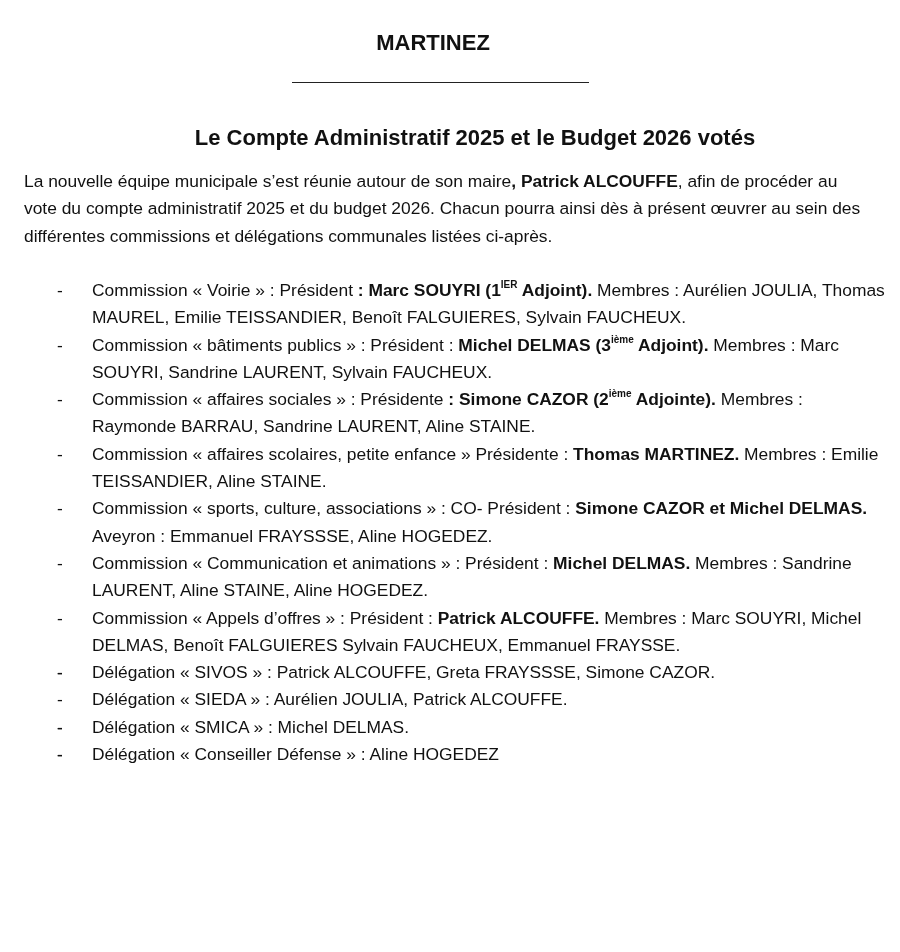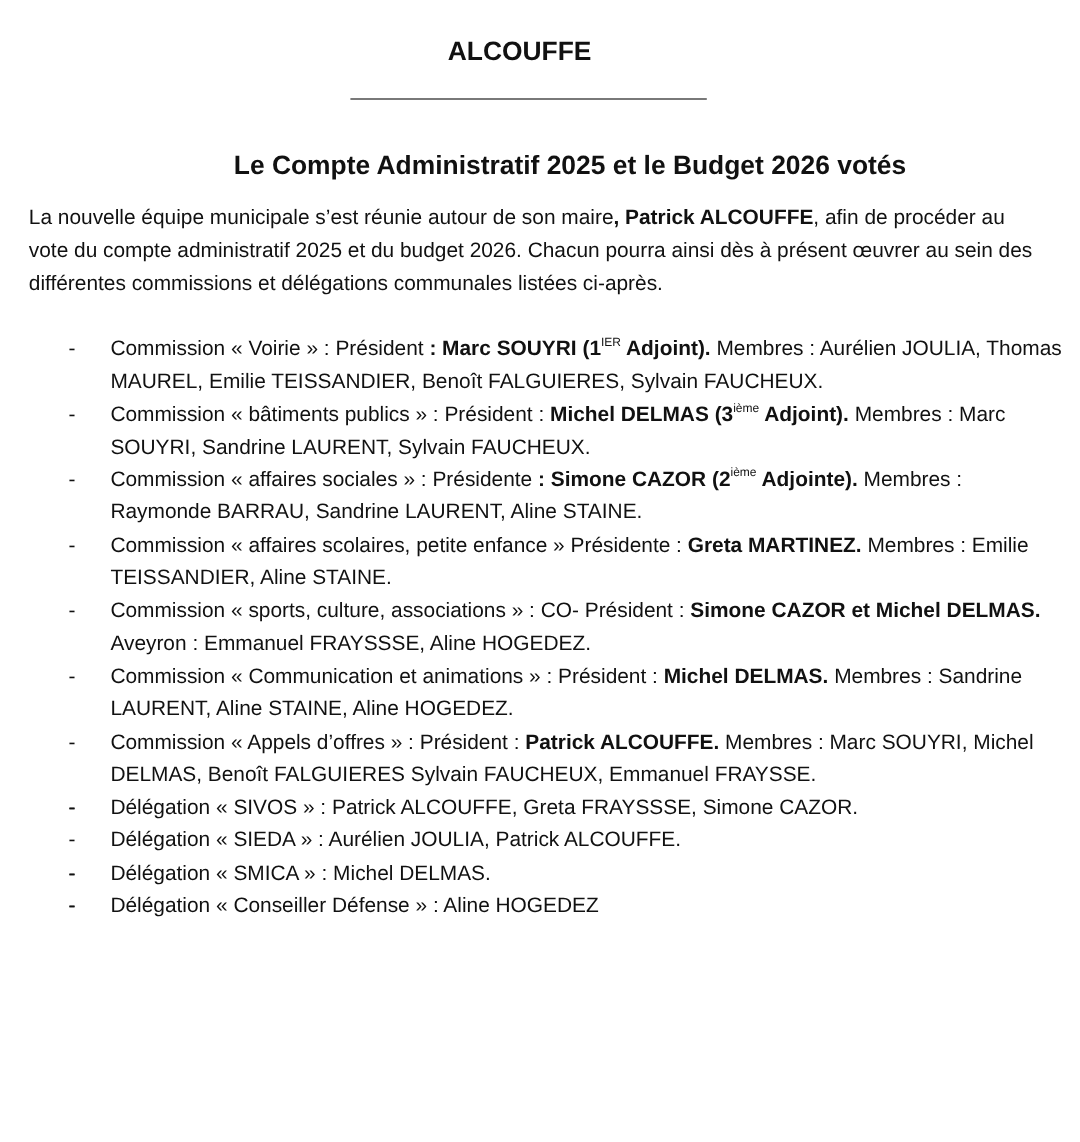--- a/index.html
+++ b/index.html
@@ -72,37 +72,37 @@
     .dash {
       position: absolute;
       left: 57px;
       top: 0;
     }
     b { font-weight: bold; }
     sup {
       font-size: 10px;
       line-height: 0;
       vertical-align: 8px;
-      font-weight: normal;
+      font-weight: bold;
     }
   </style>
 </head>
 <body>
 
-<h1 class="title">ALCOUFFE</h1>
+<h1 class="title">MARTINEZ</h1>
 <div class="rule"></div>
 <h2 class="subtitle">Le Compte Administratif 2025 et le Budget 2026 votés</h2>
 
 <p class="intro"><span>La nouvelle équipe municipale s’est réunie autour de son maire</span><b>, Patrick ALCOUFFE</b><span>, afin de procéder au vote du compte administratif 2025 et du budget 2026. Chacun pourra ainsi dès à présent œuvrer au sein des différentes commissions et délégations communales listées ci-après.</span></p>
 
 <ul class="list">
   <li class="list-item"><span class="dash">-</span><span>Commission « Voirie » : Président </span><b>: Marc SOUYRI (1</b><sup>IER</sup><b> Adjoint).</b><span> Membres : Aurélien JOULIA, Thomas MAUREL, Emilie TEISSANDIER, Benoît FALGUIERES, Sylvain FAUCHEUX.</span></li>
   <li class="list-item"><span class="dash">-</span><span>Commission « bâtiments publics » : Président : </span><b>Michel DELMAS (3</b><sup>ième</sup><b> Adjoint).</b><span> Membres : Marc SOUYRI, Sandrine LAURENT, Sylvain FAUCHEUX.</span></li>
   <li class="list-item"><span class="dash">-</span><span>Commission « affaires sociales » : Présidente </span><b>: Simone CAZOR (2</b><sup>ième</sup><b> Adjointe).</b><span> Membres : Raymonde BARRAU, Sandrine LAURENT, Aline STAINE.</span></li>
-  <li class="list-item"><span class="dash">-</span><span>Commission « affaires scolaires, petite enfance » Présidente : </span><b>Greta MARTINEZ.</b><span> Membres : Emilie TEISSANDIER, Aline STAINE.</span></li>
+  <li class="list-item"><span class="dash">-</span><span>Commission « affaires scolaires, petite enfance » Présidente : </span><b>Thomas MARTINEZ.</b><span> Membres : Emilie TEISSANDIER, Aline STAINE.</span></li>
   <li class="list-item"><span class="dash">-</span><span>Commission « sports, culture, associations » : CO- Président : </span><b>Simone CAZOR et Michel DELMAS.</b><span> Aveyron : Emmanuel FRAYSSSE, Aline HOGEDEZ.</span></li>
   <li class="list-item"><span class="dash">-</span><span>Commission « Communication et animations » : Président : </span><b>Michel DELMAS.</b><span> Membres : Sandrine LAURENT, Aline STAINE, Aline HOGEDEZ.</span></li>
   <li class="list-item"><span class="dash">-</span><span>Commission « Appels d’offres » :  Président : </span><b>Patrick ALCOUFFE.</b><span> Membres : Marc SOUYRI, Michel DELMAS, Benoît FALGUIERES Sylvain FAUCHEUX, Emmanuel FRAYSSE.</span></li>
   <li class="list-item"><span class="dash">-</span></li>
   <li class="list-item"><span class="dash">-</span><span>Délégation « SIVOS » : Patrick ALCOUFFE, Greta FRAYSSSE, Simone CAZOR.</span></li>
   <li class="list-item"><span class="dash">-</span><span>Délégation « SIEDA » : Aurélien JOULIA, Patrick ALCOUFFE.</span></li>
   <li class="list-item"><span class="dash">-</span></li>
   <li class="list-item"><span class="dash">-</span><span>Délégation « SMICA » : Michel DELMAS.</span></li>
   <li class="list-item"><span class="dash">-</span></li>
   <li class="list-item"><span class="dash">-</span><span>Délégation « Conseiller Défense » : Aline HOGEDEZ</span></li>

